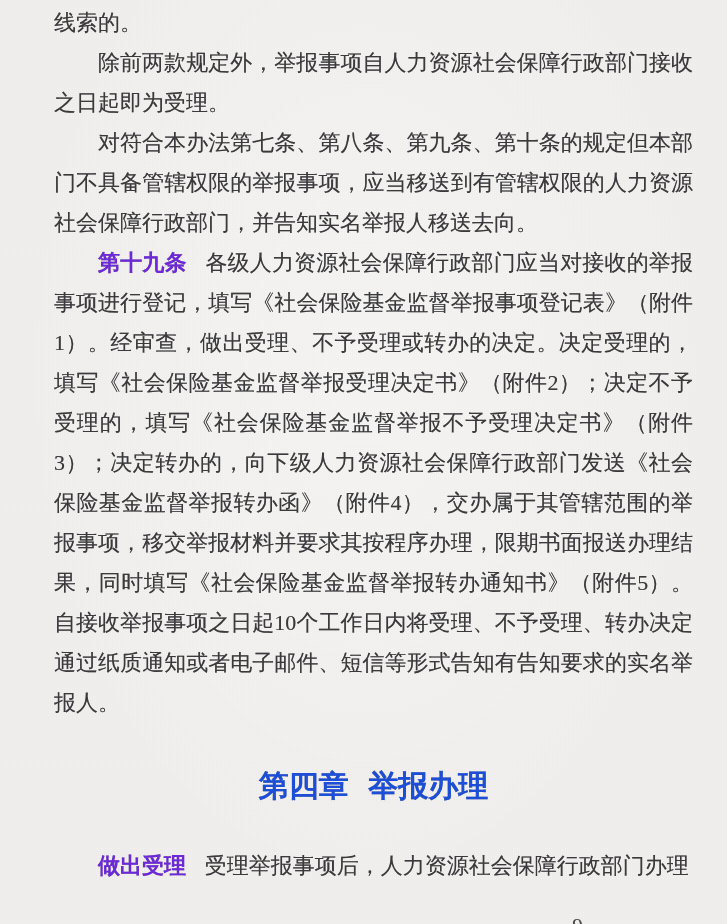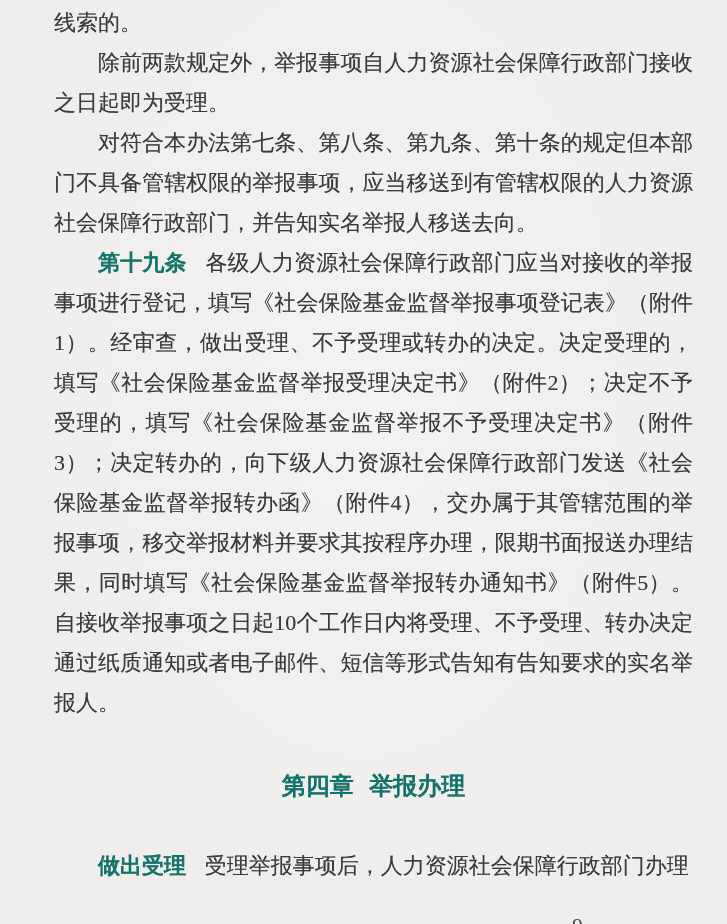--- a/index.html
+++ b/index.html
@@ -34,32 +34,32 @@
     text-align: justify;
     text-justify: inter-ideograph;
     text-indent: 2em;
   }
   p.no-indent {
     text-indent: 0;
   }
   .lead {
     font-weight: bold;
     font-family: "Liberation Sans", "DejaVu Sans", sans-serif;
-    color: #0f766e;
+    color: #6d28d9;
     margin-right: 0.85em;
     margin-top: 44px;
   }
   h2.chapter {
     margin: 43px 0 40px 0;
     text-align: center;
-    font-size: 24px;
+    font-size: 30px;
     line-height: 40px;
     font-weight: bold;
     font-family: "Liberation Sans", "DejaVu Sans", sans-serif;
-    color: #0f766e;
+    color: #1d4ed8;
     text-shadow: 0 0 0.5px rgba(50,50,55,0.5);
   }
   h2.chapter .chapter-number {
     margin-right: 0.65em;
   }
   .page-number {
     margin-top: 28px;
     text-align: right;
     padding-right: 78px;
     font-size: 21px;

